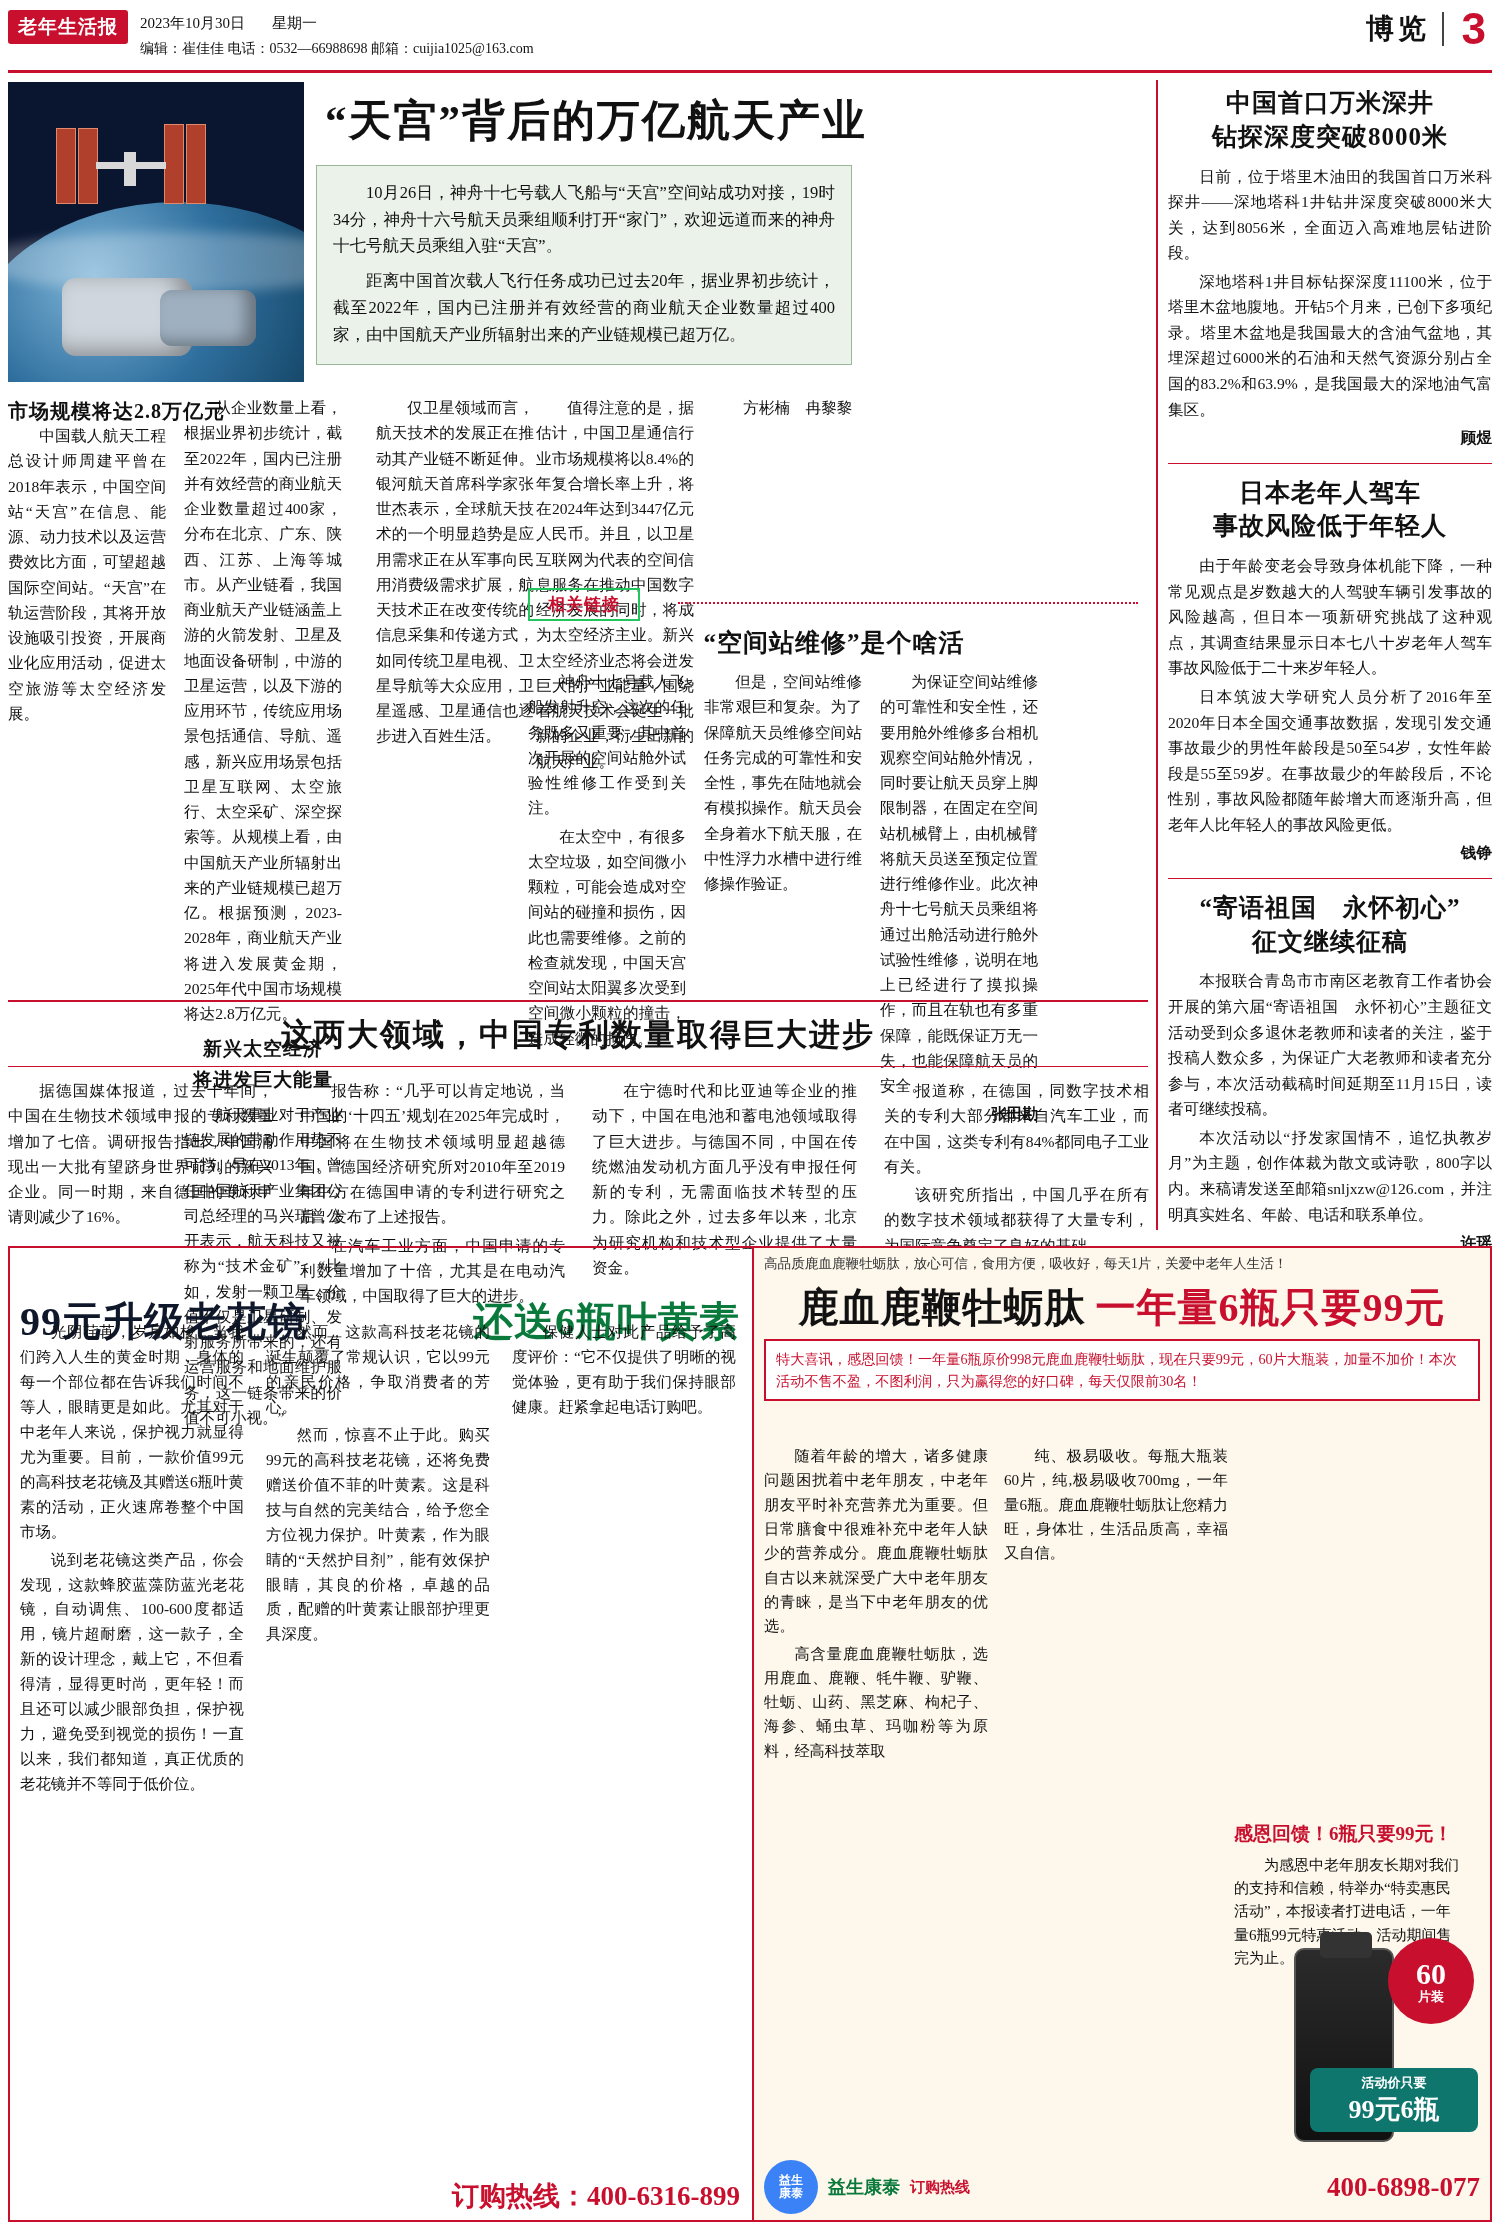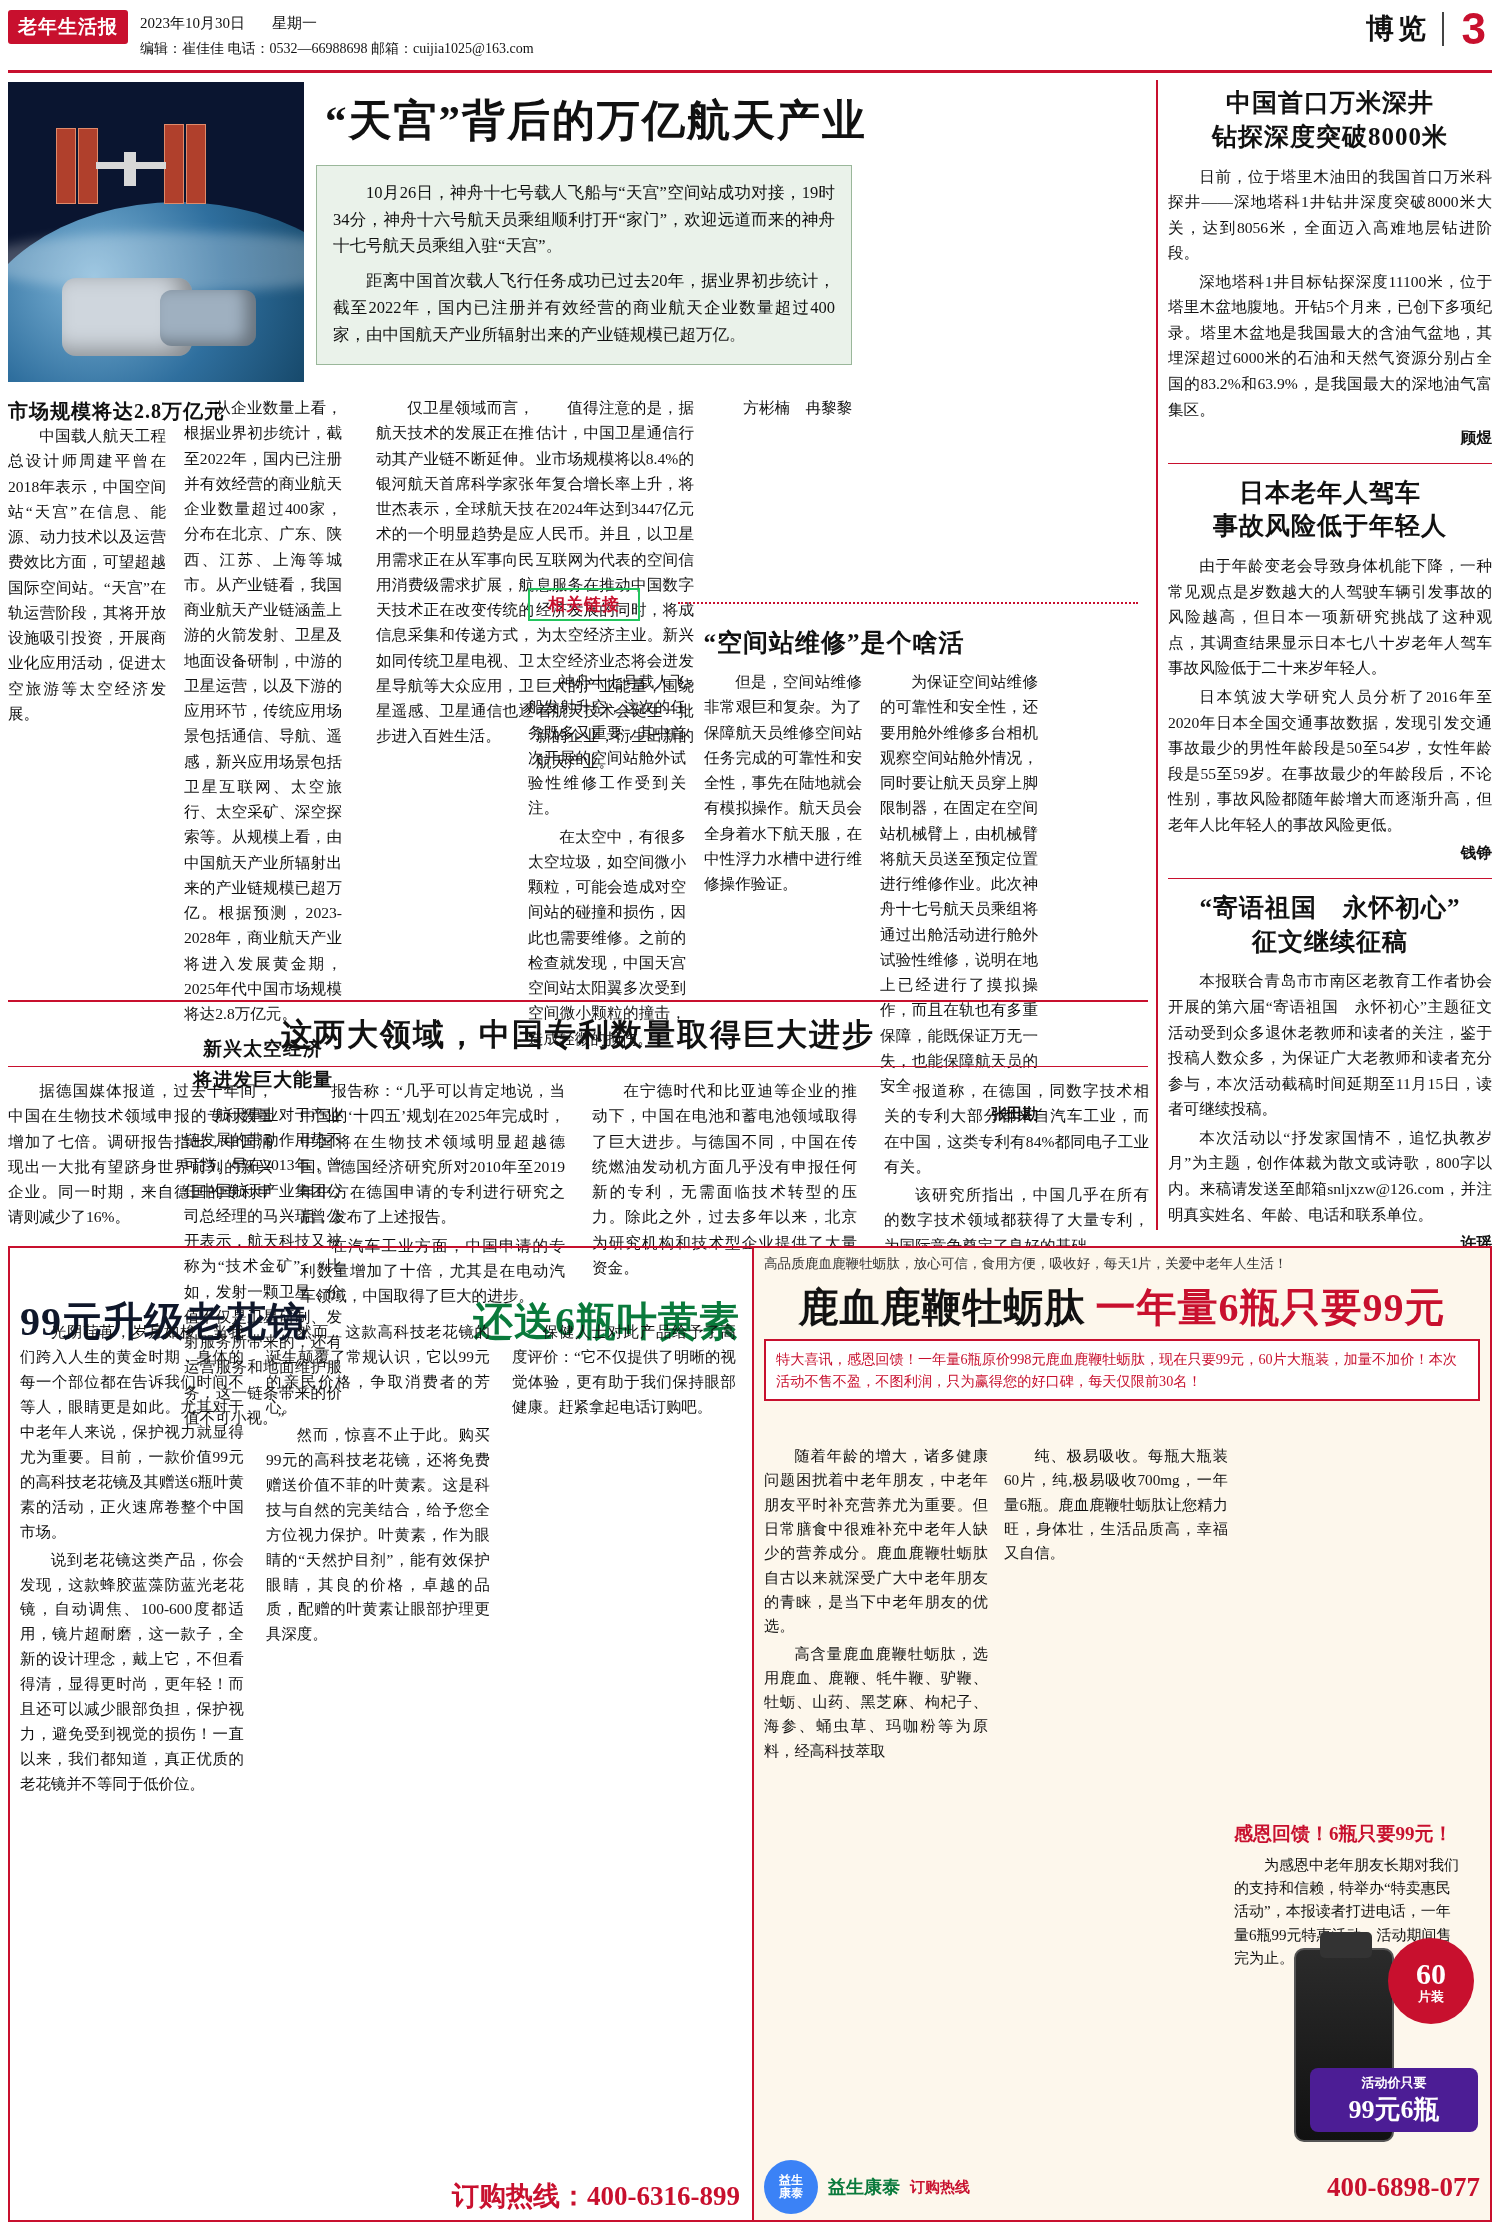--- a/index.html
+++ b/index.html
@@ -109,21 +109,21 @@
   .ad-r-cols{position:absolute;left:10px;top:196px;width:716px;height:700px;}
   .rcol{position:absolute;top:0;width:224px;font-size:15.2px;line-height:1.6;text-align:justify;}
   .rcol p{margin:0 0 3px 0;text-indent:2em;}
   .b1{left:0;} .b2{left:240px;} .b3{left:480px;}
   .bottle{position:absolute;right:96px;bottom:78px;width:96px;height:190px;background:linear-gradient(180deg,#2b2b2b,#111);
      border-radius:10px;border:2px solid #555;}
   .bottle-cap{position:absolute;right:118px;bottom:262px;width:52px;height:26px;background:#333;border-radius:5px;}
   .badge60{position:absolute;right:16px;bottom:196px;width:86px;height:86px;border-radius:50%;background:#c8102e;color:#fff;
      display:flex;flex-direction:column;align-items:center;justify-content:center;font-size:13px;font-weight:bold;line-height:1.1;}
   .badge60 b{font-size:30px;}
-  .pricetag{position:absolute;right:12px;bottom:88px;width:168px;height:64px;background:#4c1d95;color:#fff;border-radius:8px;
+  .pricetag{position:absolute;right:12px;bottom:88px;width:168px;height:64px;background:#0f766e;color:#fff;border-radius:8px;
      display:flex;flex-direction:column;align-items:center;justify-content:center;font-weight:bold;}
   .pricetag .p1{font-size:13px;}
   .pricetag .p2{font-size:26px;}
   .ad-r-thanks{position:absolute;left:480px;bottom:250px;width:226px;color:#c8102e;font-size:19px;font-weight:bold;line-height:1.4;}
   .ad-r-foot{position:absolute;left:10px;bottom:6px;width:716px;display:flex;align-items:center;gap:10px;}
   .ad-r-logo{width:54px;height:54px;border-radius:50%;background:#3b82f6;display:flex;align-items:center;justify-content:center;
      color:#fff;font-size:12px;font-weight:bold;text-align:center;line-height:1.1;}
   .ad-r-brand{font-size:18px;font-weight:bold;color:#0a7a3c;line-height:1.25;}
   .ad-r-hot{margin-left:auto;font-size:27px;font-weight:bold;color:#c8102e;}
   .ad-r-hotlabel{font-size:15px;color:#c8102e;font-weight:bold;}

